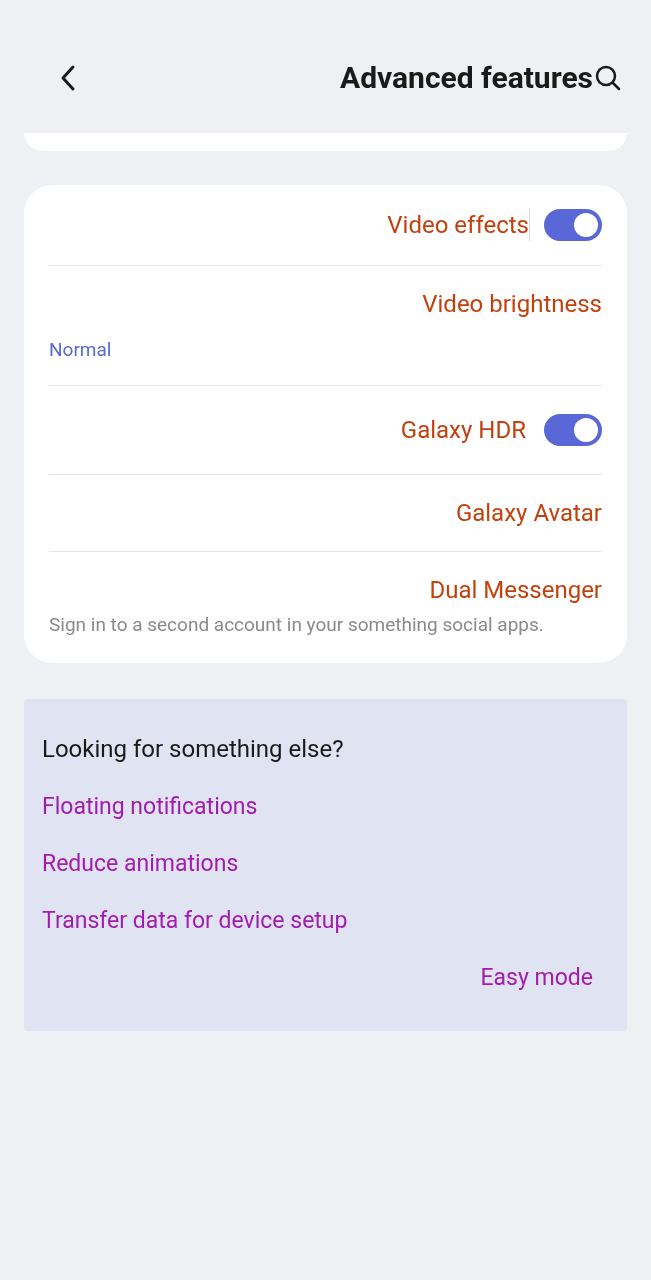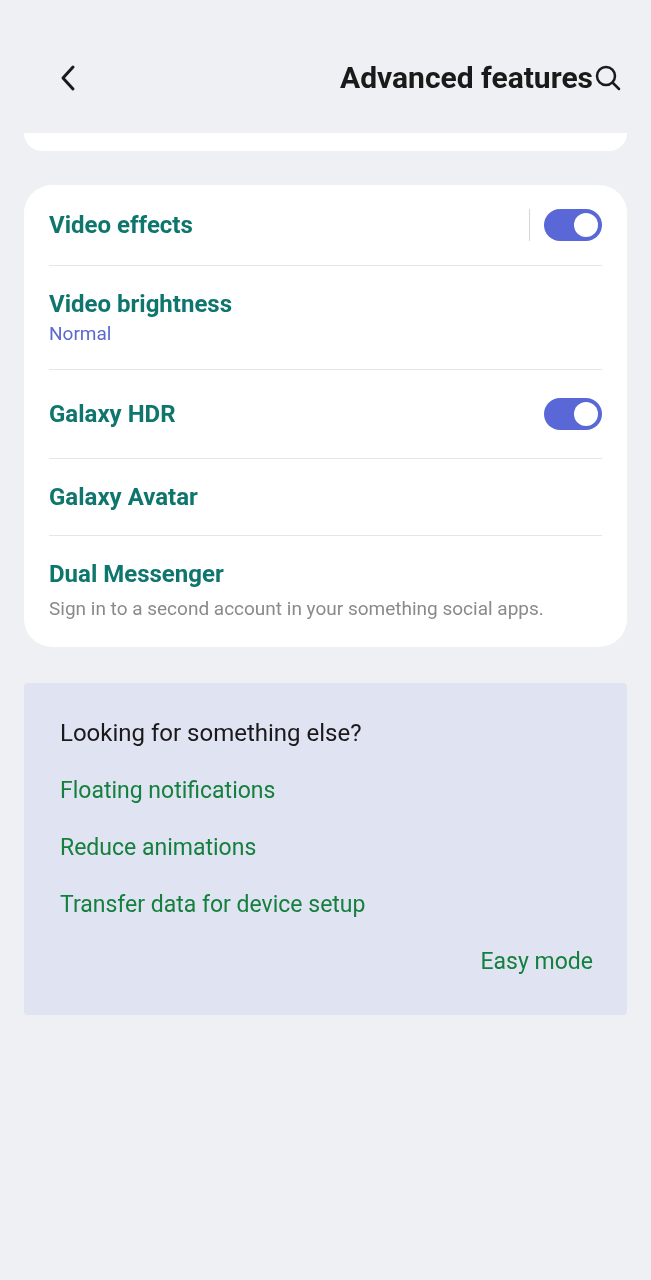--- a/index.html
+++ b/index.html
@@ -60,27 +60,28 @@
       border-bottom: 1px solid #e6e6e6;
     }
     .setting-row:last-child {
       border-bottom: none;
     }
     .setting-text {
       flex: 1;
     }
     .setting-title {
       font-size: 24px;
-      color: #0f766e;
-      font-weight: 700;
+      color: #c2410c;
+      font-weight: 400;
+      text-align: right;
     }
     .setting-sub {
       font-size: 19px;
       color: #5a69d2;
-      margin-top: 4px;
+      margin-top: 20px;
     }
     .setting-desc {
       font-size: 19px;
       color: #8a8a8a;
       margin-top: 6px;
       line-height: 1.55;
     }
     .vsep {
       width: 1px;
       height: 32px;
@@ -101,32 +102,32 @@
       background: #ffffff;
       border-radius: 50%;
       position: absolute;
       right: 4px;
       top: 4px;
     }
     .suggestions {
       margin: 36px 24px 0 24px;
       background: #e0e3f2;
       border-radius: 4px;
-      padding: 36px 34px 40px 36px;
+      padding: 36px 34px 40px 18px;
     }
     .sugg-title {
       font-size: 24px;
       color: #1a1a1a;
       font-weight: 400;
       margin-bottom: 30px;
     }
     .sugg-link {
       display: block;
       font-size: 23px;
-      color: #15803d;
+      color: #a21caf;
       font-weight: 400;
       margin-bottom: 30px;
     }
     .sugg-link:last-child {
       margin-bottom: 0;
       text-align: right;
     }
   </style>
 </head>
 <body>

